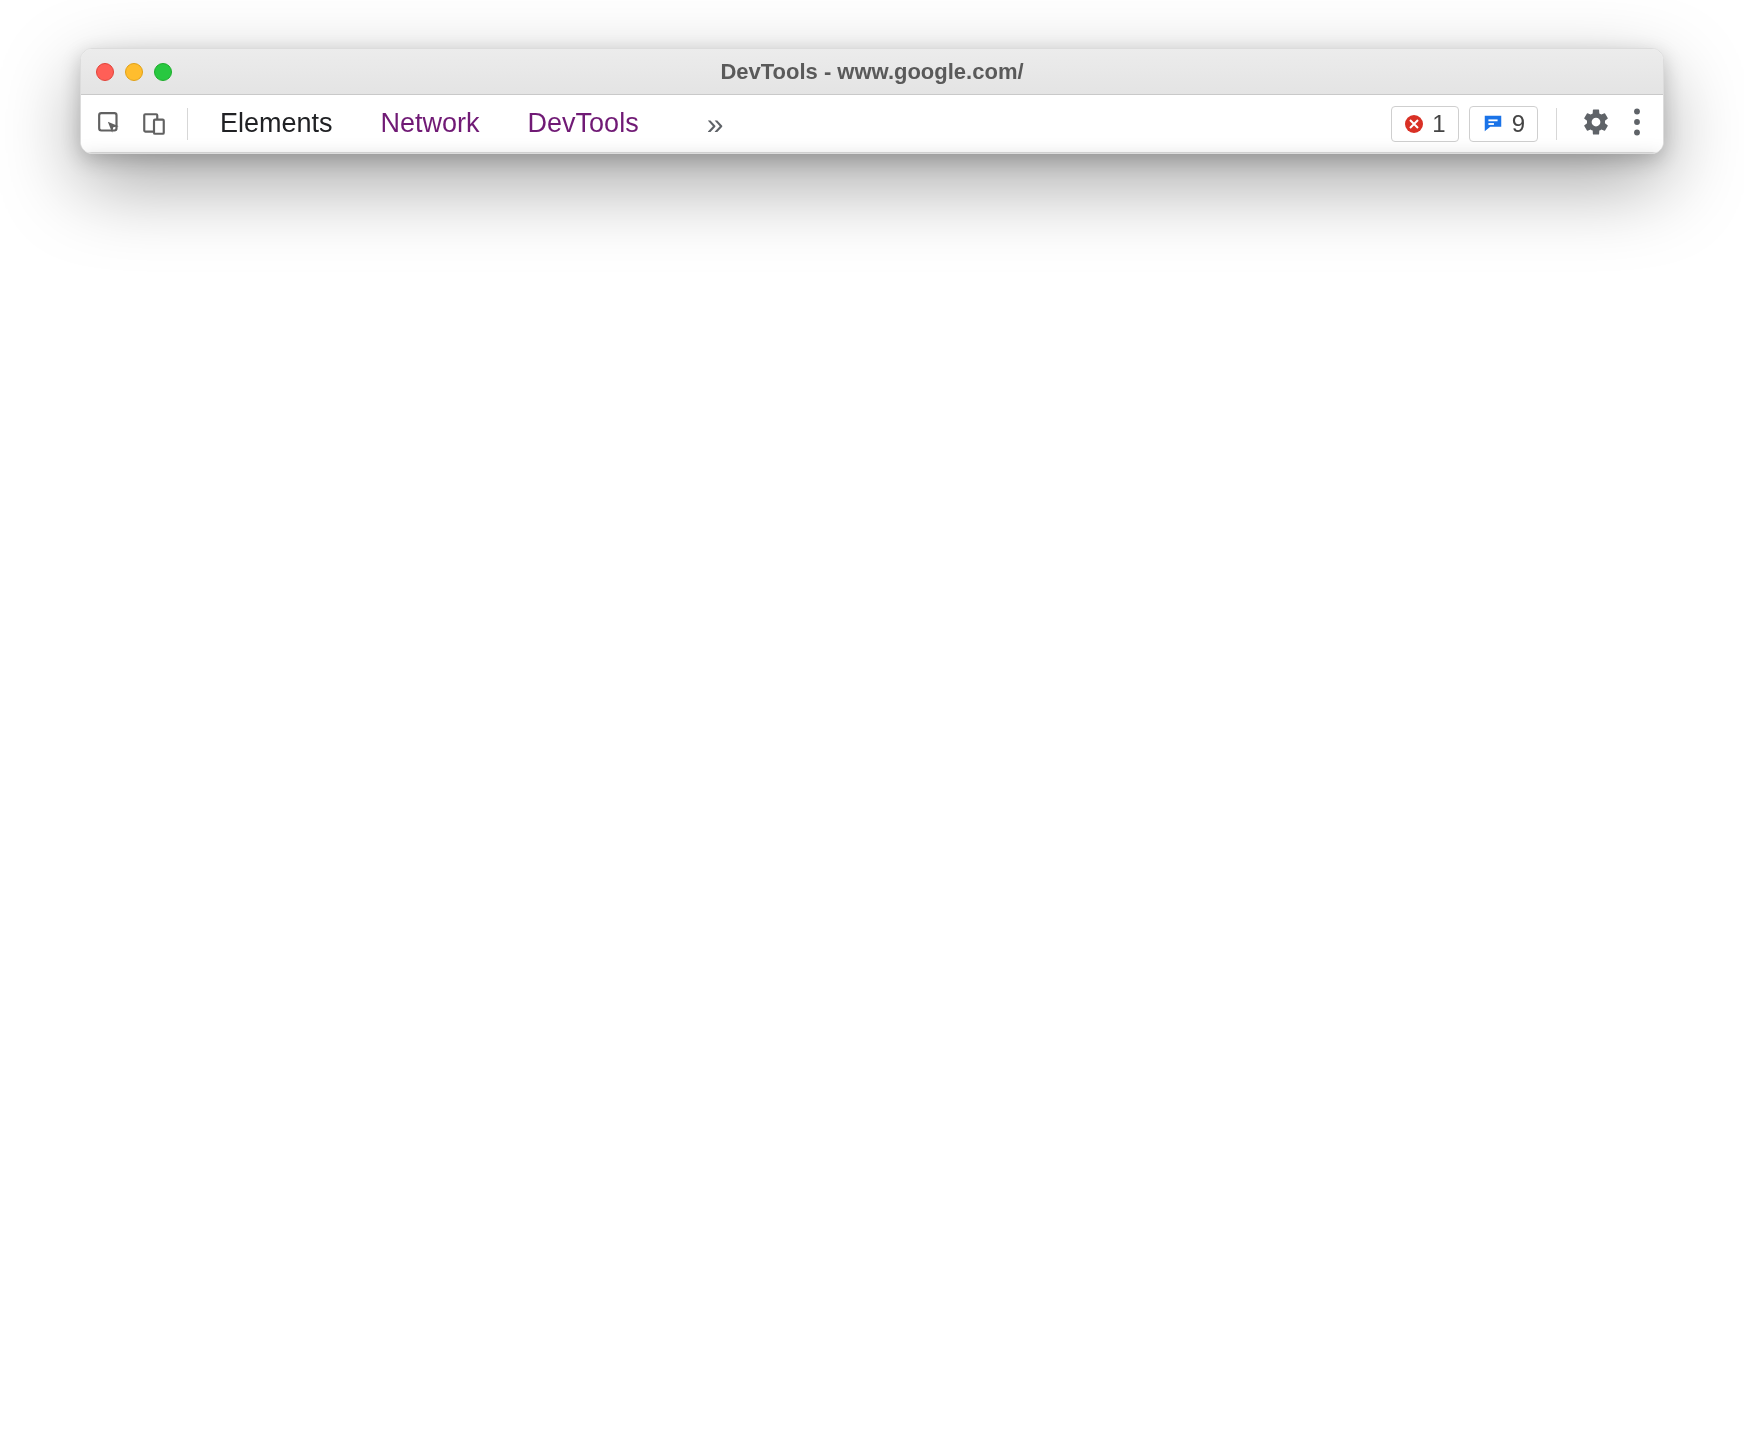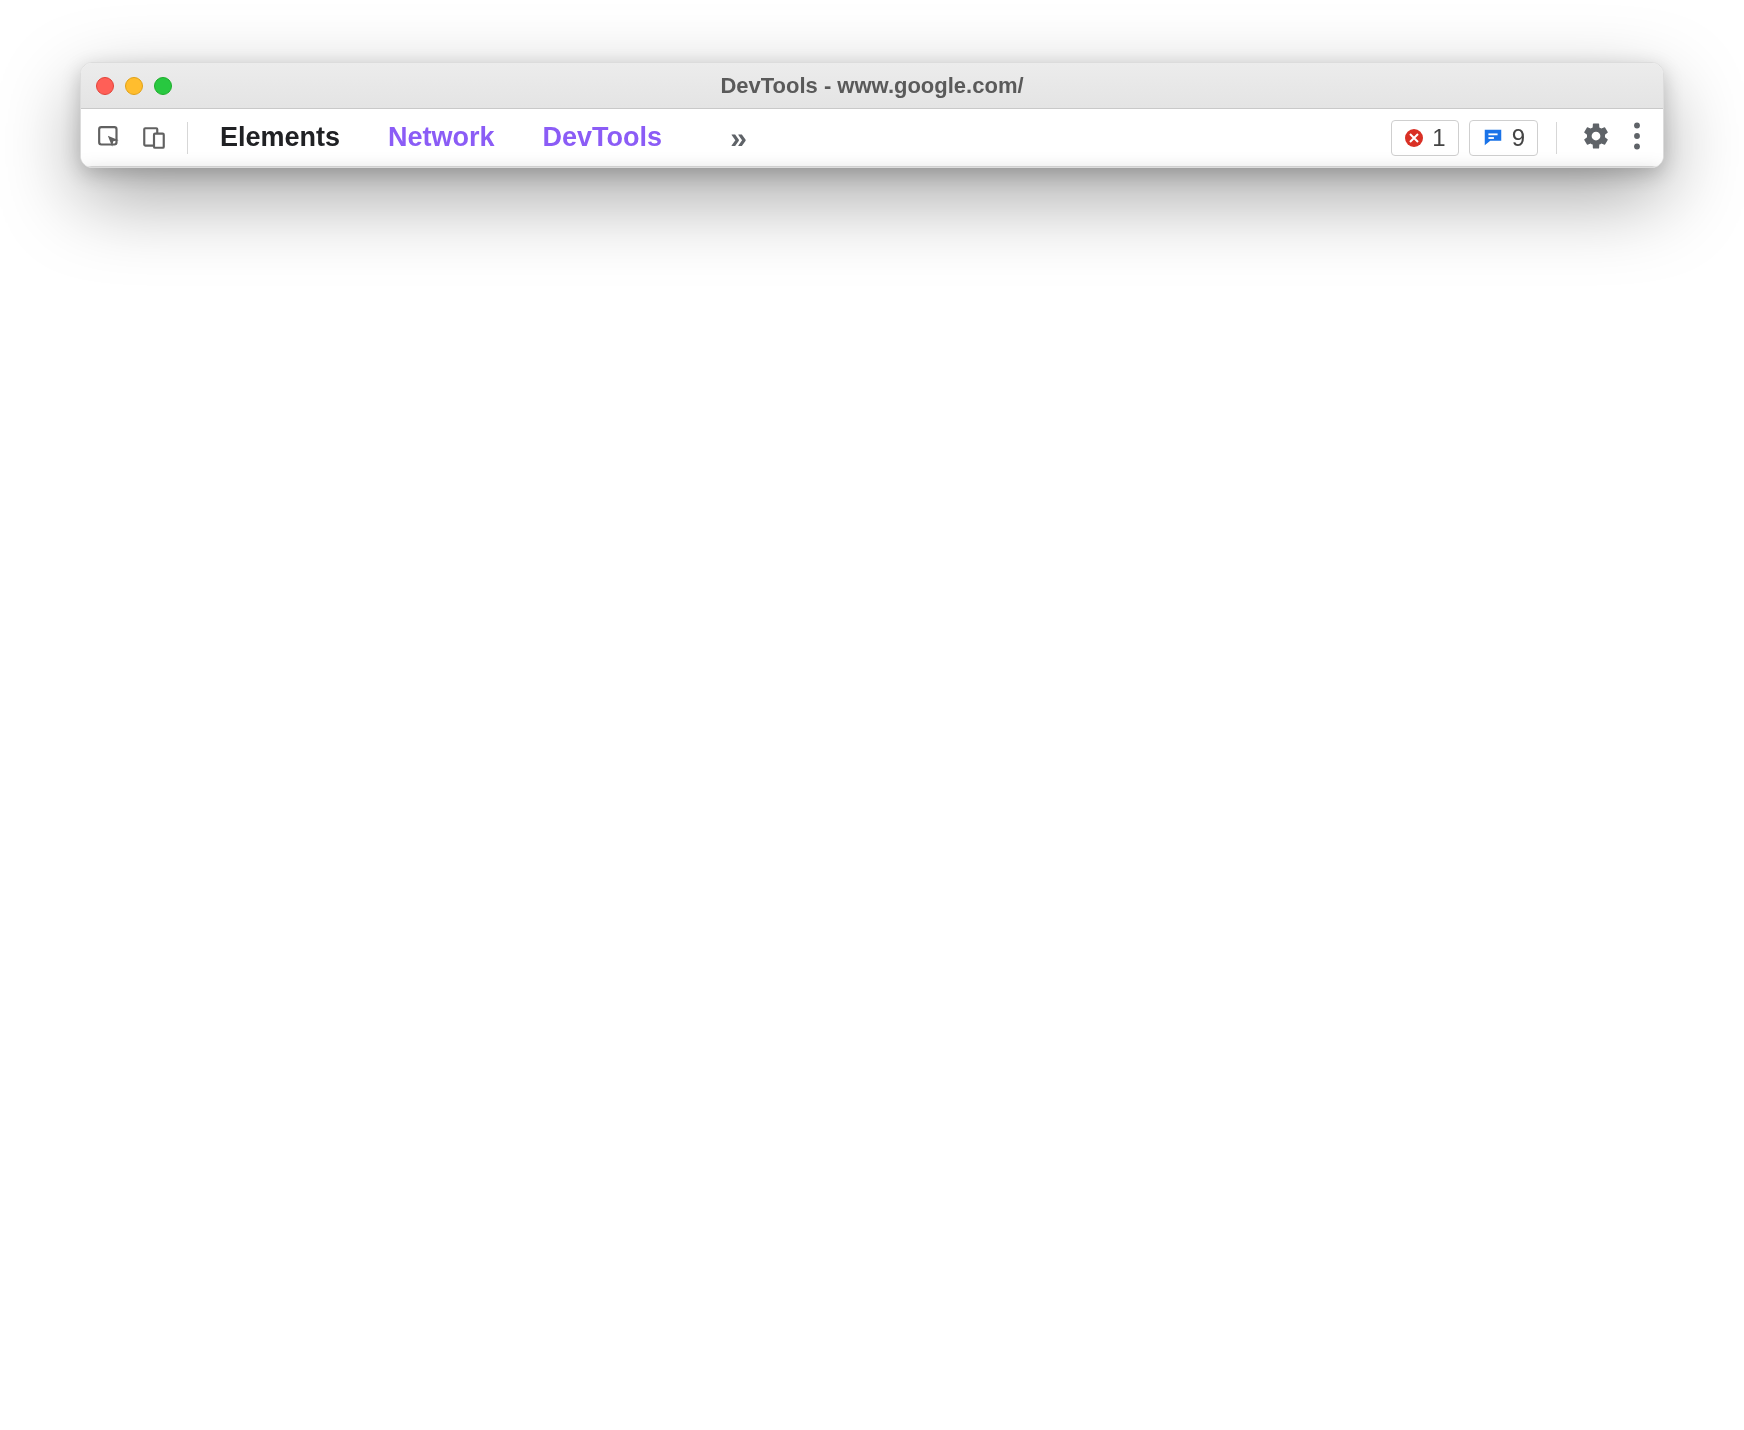--- a/index.html
+++ b/index.html
@@ -9,21 +9,21 @@
     width: 1744px;
     height: 1430px;
     display: flex;
     align-items: flex-start;
     justify-content: flex-start;
   }
   .stage {
     width: 1744px;
     height: 1430px;
     position: relative;
-    padding: 62px 80px;
+    padding: 48px 80px;
   }
   .window {
     width: 100%;
     background: #fff;
     border-radius: 12px;
     box-shadow: 0 30px 80px rgba(0,0,0,0.35), 0 6px 20px rgba(0,0,0,0.20);
     overflow: hidden;
     border: 1px solid #dcdcdc;
     position: relative;
   }
@@ -76,25 +76,24 @@
     width: 1px; height: 32px;
     background: #d7d7d7;
     margin: 0 8px;
   }
   .tabs {
     display: flex;
     align-items: center;
     gap: 40px;
     margin-left: 14px;
     flex: 0 0 auto;
-    font-weight: bold;
   }
   .tab {
     font-size: 27px;
-    color: #8b5cf6;
+    color: #701a75;
     padding: 12px 4px;
     position: relative;
     cursor: pointer;
   }
   .tab.active {
     color: #202124;
   }
   .tab.active::after {
     content:"";
     position:absolute;

